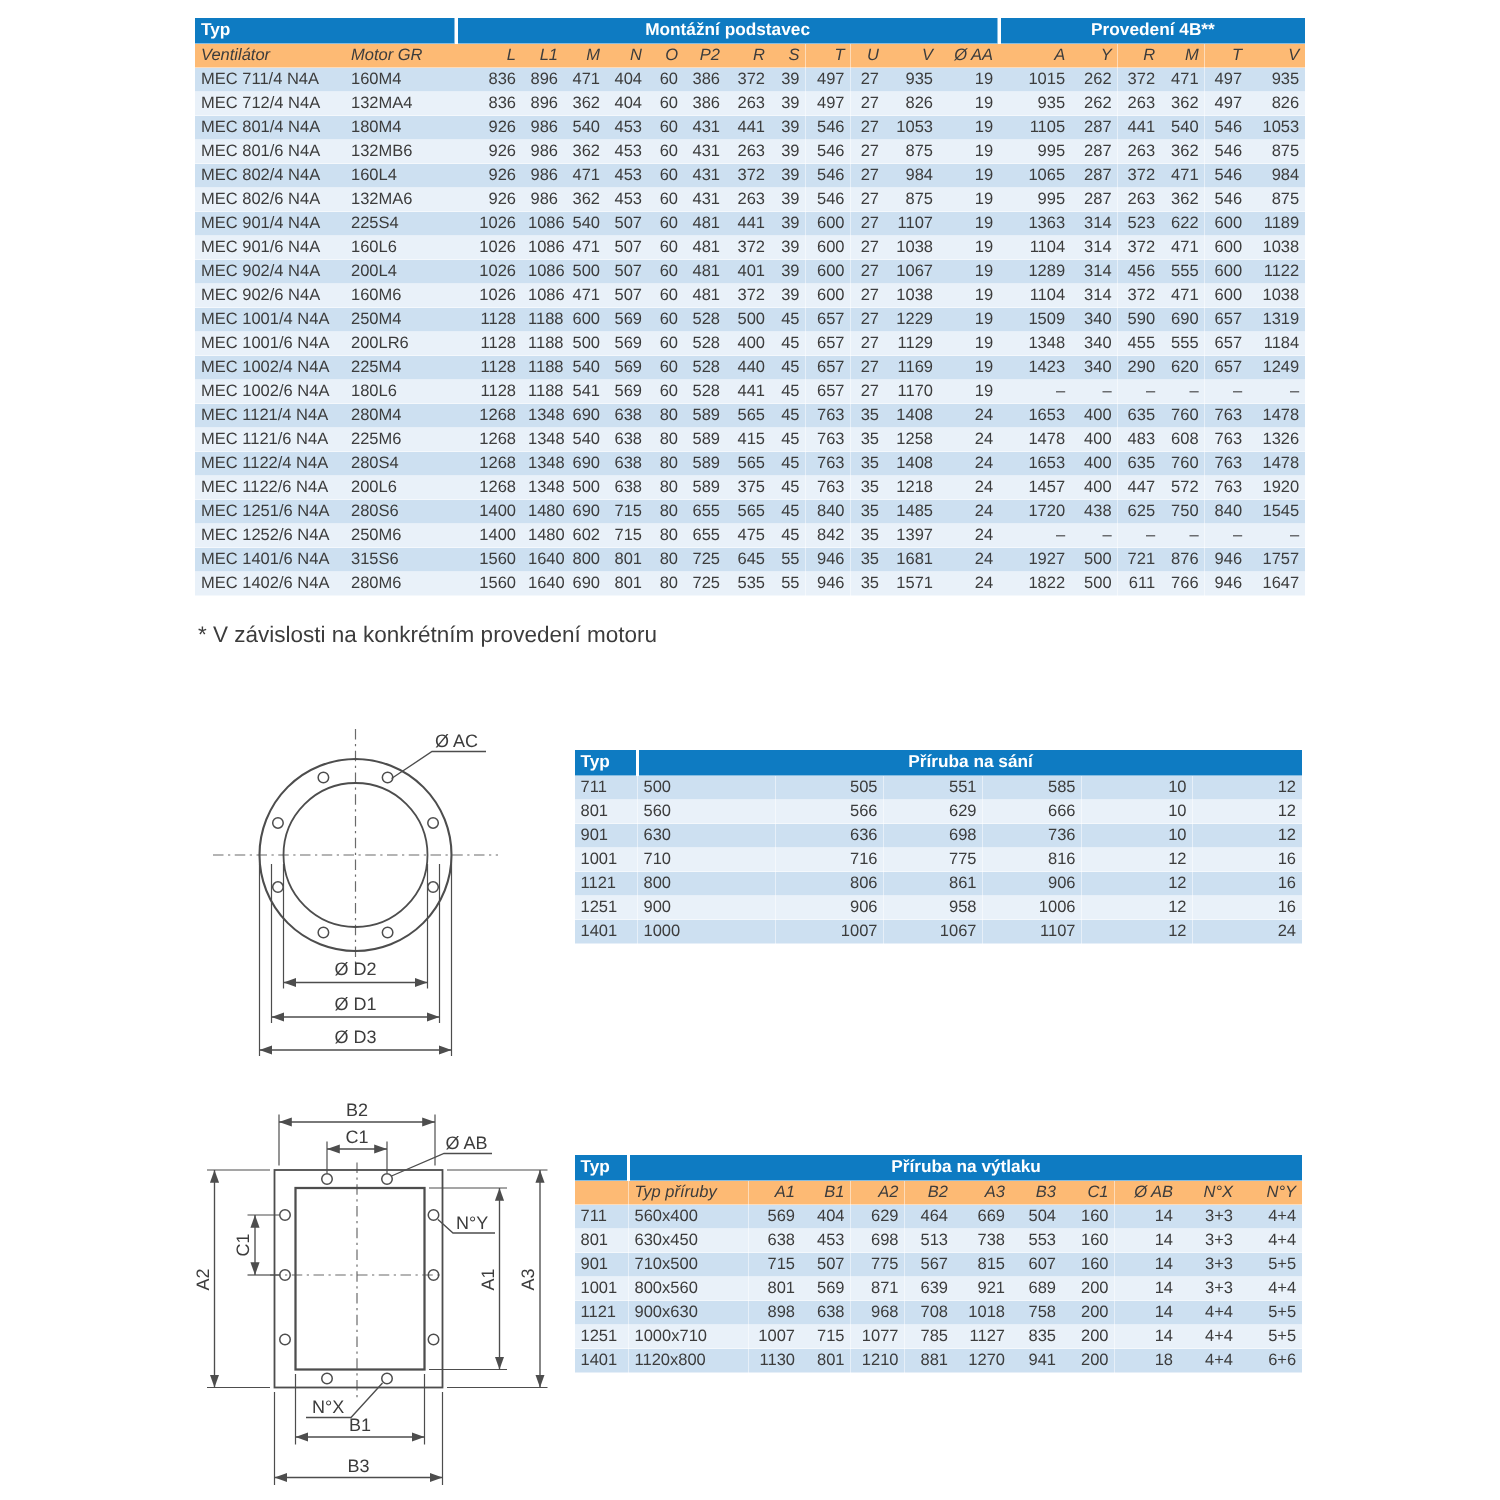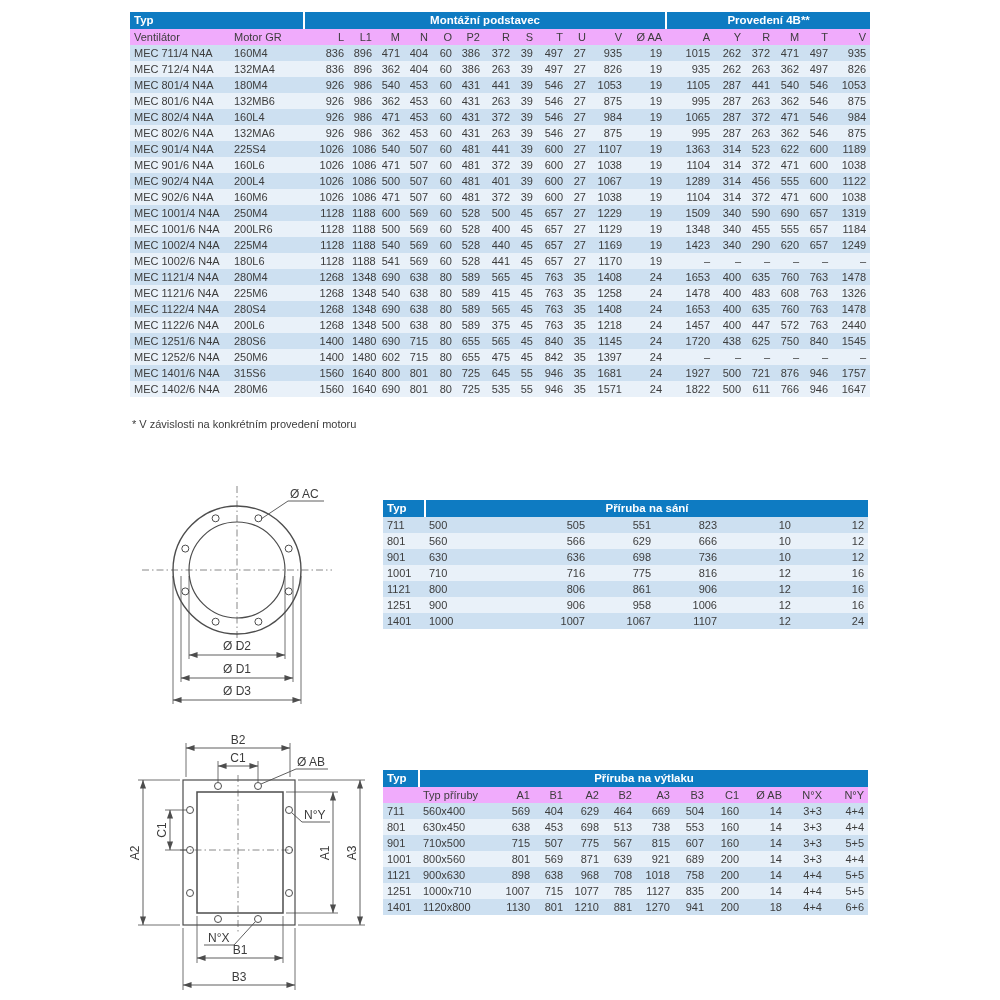--- a/index.html
+++ b/index.html
@@ -15,25 +15,25 @@
     font-size:11px; font-weight:normal; padding:1px 4px;
     text-align:right; white-space:nowrap; overflow:hidden;
     height:14px; color:#3c3c3c; line-height:13px;
   }
   .l { text-align:left; }
   tr.titles th {
     background:#0e7bc2; color:#ffffff; font-weight:bold;
     font-size:11.5px; height:15px;
   }
   tr.titles th.sec { text-align:center; border-left:2px solid #ffffff; }
-  tr.cols th { background:#f0abfc; }
+  tr.cols th { background:#fdba74;font-style:italic; }
   tbody tr:nth-child(odd)  { background:#cde0f1; }
   tbody tr:nth-child(even) { background:#e9f1f9; }
 
-  .footnotes { font-size:11px; line-height:18px; color:#3c3c3c; }
+  .footnotes { font-size:15px; line-height:18px; color:#3c3c3c; }
 
   svg text { font-family:"Liberation Sans", sans-serif; font-size:12px; fill:#3c3c3c; }
 </style>
 </head>
 <body>
 
 <div class="abs" style="left:130px; top:12px; width:740px;">
   <table style="width:740px;">
     <colgroup>
       <col style="width:100px">
@@ -474,36 +474,36 @@
           <td>45</td>
           <td>763</td>
           <td>35</td>
           <td>1218</td>
           <td>24</td>
           <td>1457</td>
           <td>400</td>
           <td>447</td>
           <td>572</td>
           <td>763</td>
-          <td>2440</td>
+          <td>1920</td>
         </tr>
         <tr>
           <td class="l">MEC 1251/6 N4A</td>
           <td class="l">280S6</td>
           <td>1400</td>
           <td>1480</td>
           <td>690</td>
           <td>715</td>
           <td>80</td>
           <td>655</td>
           <td>565</td>
           <td>45</td>
           <td>840</td>
           <td>35</td>
-          <td>1145</td>
+          <td>1485</td>
           <td>24</td>
           <td>1720</td>
           <td>438</td>
           <td>625</td>
           <td>750</td>
           <td>840</td>
           <td>1545</td>
         </tr>
         <tr>
           <td class="l">MEC 1252/6 N4A</td>
@@ -644,21 +644,21 @@
         <th class="l">Typ</th>
         <th class="sec" colspan="6">Příruba na sání</th>
       </tr>
     </thead>
     <tbody>
         <tr>
           <td class="l">711</td>
           <td class="l">500</td>
           <td>505</td>
           <td>551</td>
-          <td>823</td>
+          <td>585</td>
           <td>10</td>
           <td>12</td>
         </tr>
         <tr>
           <td class="l">801</td>
           <td class="l">560</td>
           <td>566</td>
           <td>629</td>
           <td>666</td>
           <td>10</td>

